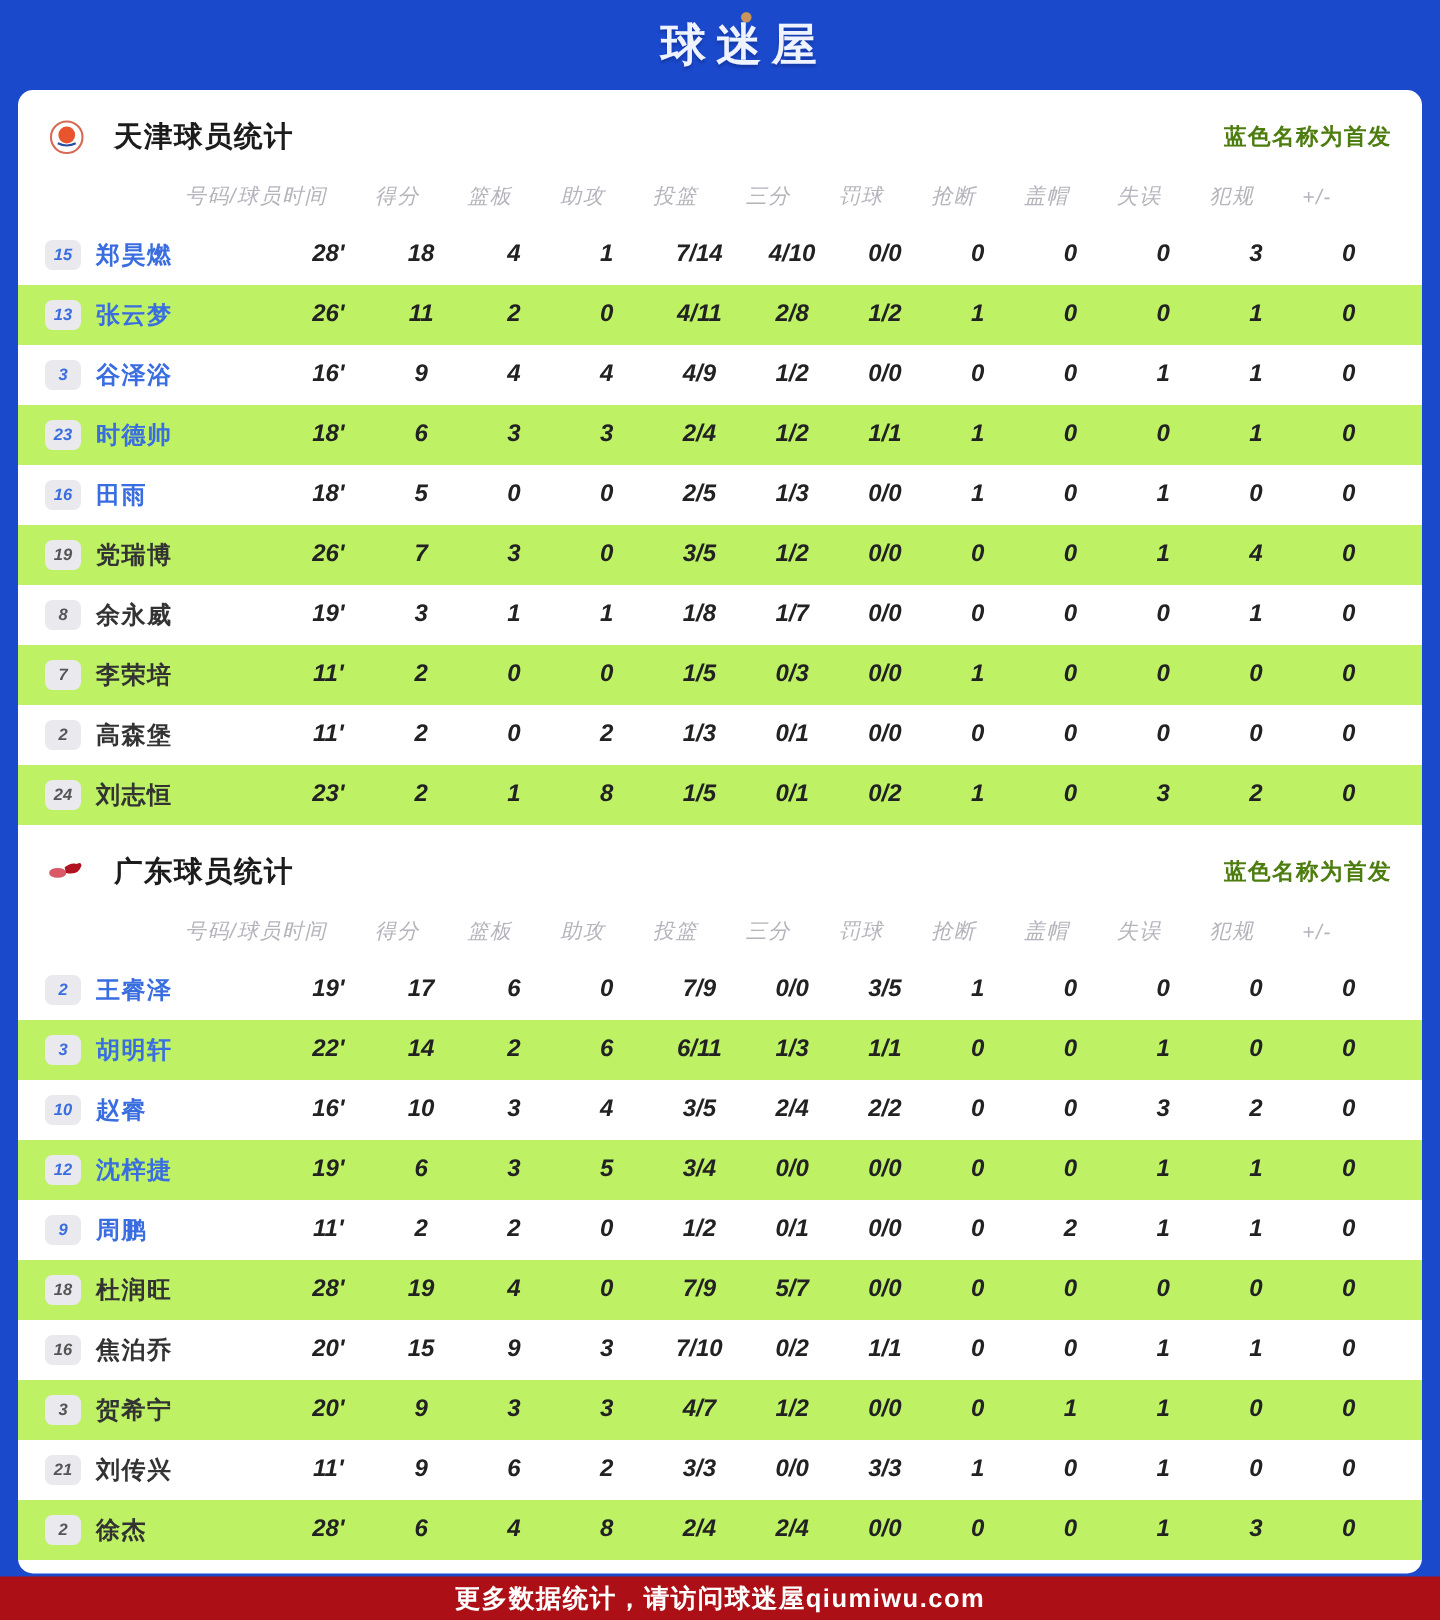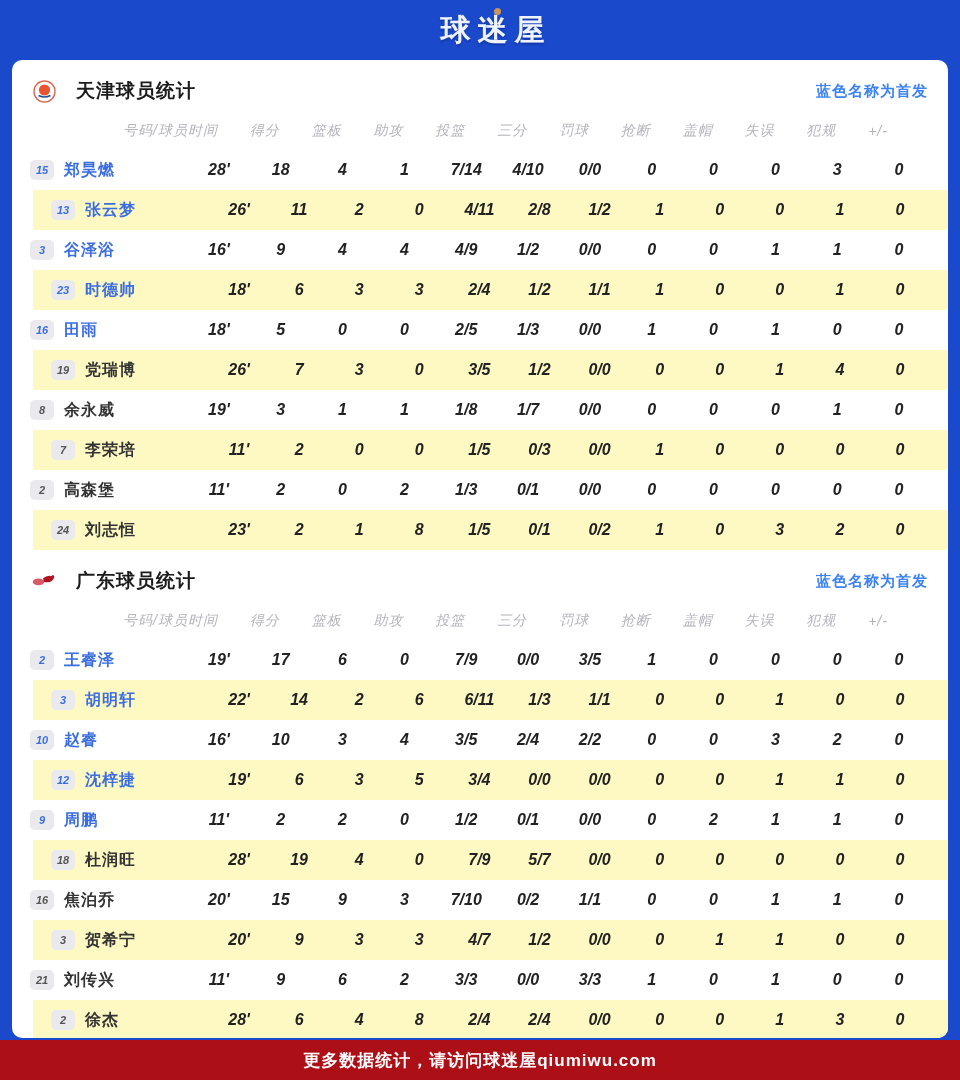--- a/index.html
+++ b/index.html
@@ -26,50 +26,50 @@
     background:#fff; border-radius:10px; margin:0 12px 2px;
     flex:1 1 auto; overflow:hidden;
   }
   .sec-head {
     height:52px; display:flex; align-items:center; justify-content:space-between;
     padding:10px 20px 0;
   }
   .sec-title-wrap { display:flex; align-items:center; gap:20px; }
   .team-logo { display:inline-flex; width:24px; height:24px; align-items:center; justify-content:center; }
   .sec-title { font-size:19px; font-weight:bold; color:#1c1c1c; letter-spacing:1px; }
-  .starter-note { font-size:15px; font-weight:bold; color:#3b82f6; letter-spacing:1px; }
+  .starter-note { font-size:15px; font-weight:bold; color:#4d7c0f; letter-spacing:1px; }
   
   .head-row, .trow {
     display:grid; grid-template-columns:158px repeat(12,1fr);
     align-items:center; padding:0 18px;
   }
   .head-row { height:38px; }
   .hcell {
     color:#b4b4bc; font-size:14px; font-style:italic; 
     letter-spacing:1px; white-space:nowrap;
   }
   .hcell.colfirst { text-align:right; padding-left:2px; }
   .trow { height:40px; }
-  .trow.alt { background:#fef9c3;margin-left:21px; }
+  .trow.alt { background:#bef264; }
   .cell.stat {
     text-align:center; font-size:16px; font-style:italic; font-weight:600;
     color:#222; white-space:nowrap;
   }
   .playercell { display:flex; align-items:center; gap:10px; }
   .numbadge {
     min-width:24px; height:20px; padding:0 3px; border-radius:5px;
     background:#e9e9ee; display:inline-flex; align-items:center; justify-content:center;
     font-size:11px; font-style:italic; font-weight:bold; color:#555;
   }
   .numbadge.starter { color:#3a6ee0; }
   .pname { font-size:16px; font-weight:700; color:#333; letter-spacing:1px; }
   .pname.starter { color:#3a6ee0; }
   
   .site-footer {
-    height:40px; flex:0 0 auto; background:#ac1016;
+    height:29px; flex:0 0 auto; background:#ac1016;
     display:flex; align-items:center; justify-content:center;
   }
   .site-footer span { color:#fff; font-size:17px; font-weight:bold; letter-spacing:1px; }
 </style>
 </head>
 <body>
 
 <header class="site-header">
   <div class="logo-wrap">
     <span class="logo-text">球迷屋</span>

